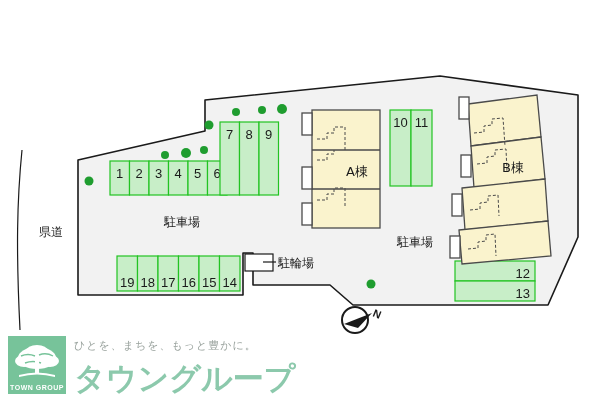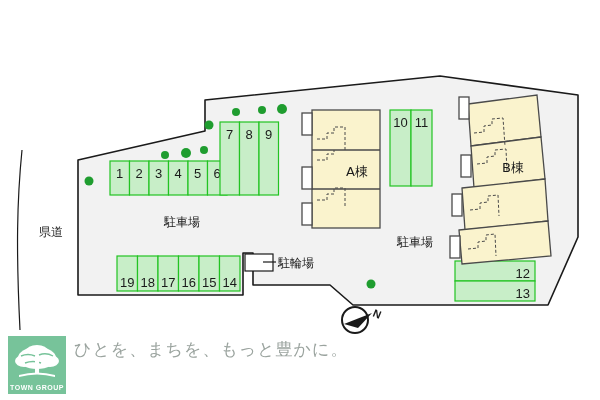--- a/index.html
+++ b/index.html
@@ -55,21 +55,21 @@
   }
   #logo-mark svg { display: block; }
   #logo-text {
     position: absolute;
     left: 74px;
     top: 4px;
     width: 300px;
   }
   #tagline {
     font-family: "DejaVu Sans", "Liberation Sans", sans-serif;
-    font-size: 17px;
+    font-size: 11px;
     color: #9aa39e;
     letter-spacing: 1px;
     white-space: nowrap;
     margin: 0 0 9px 0;
   }
   #brand {
     font-family: "DejaVu Sans", "Liberation Sans", sans-serif;
     font-size: 31px;
     font-weight: bold;
     color: #8cc9ac;
@@ -250,17 +250,18 @@
 
         <path d="M 27,25 L 27,38 L 31,38 L 31,25 Z" fill="#ffffff"></path>
 
         <path d="M 11,39 Q 29,34 47,39 L 47,41 Q 29,36 11,41 Z" fill="#ffffff"></path>
       </svg>
       <div id="logo-mark-text">TOWN GROUP</div>
     </div>
 
     <div id="logo-text">
       <p id="tagline">ひとを、まちを、もっと豊かに。</p>
+      <p id="brand">タウングループ</p>
     </div>
 
   </div>
 
 </div>
 
 </body></html>

